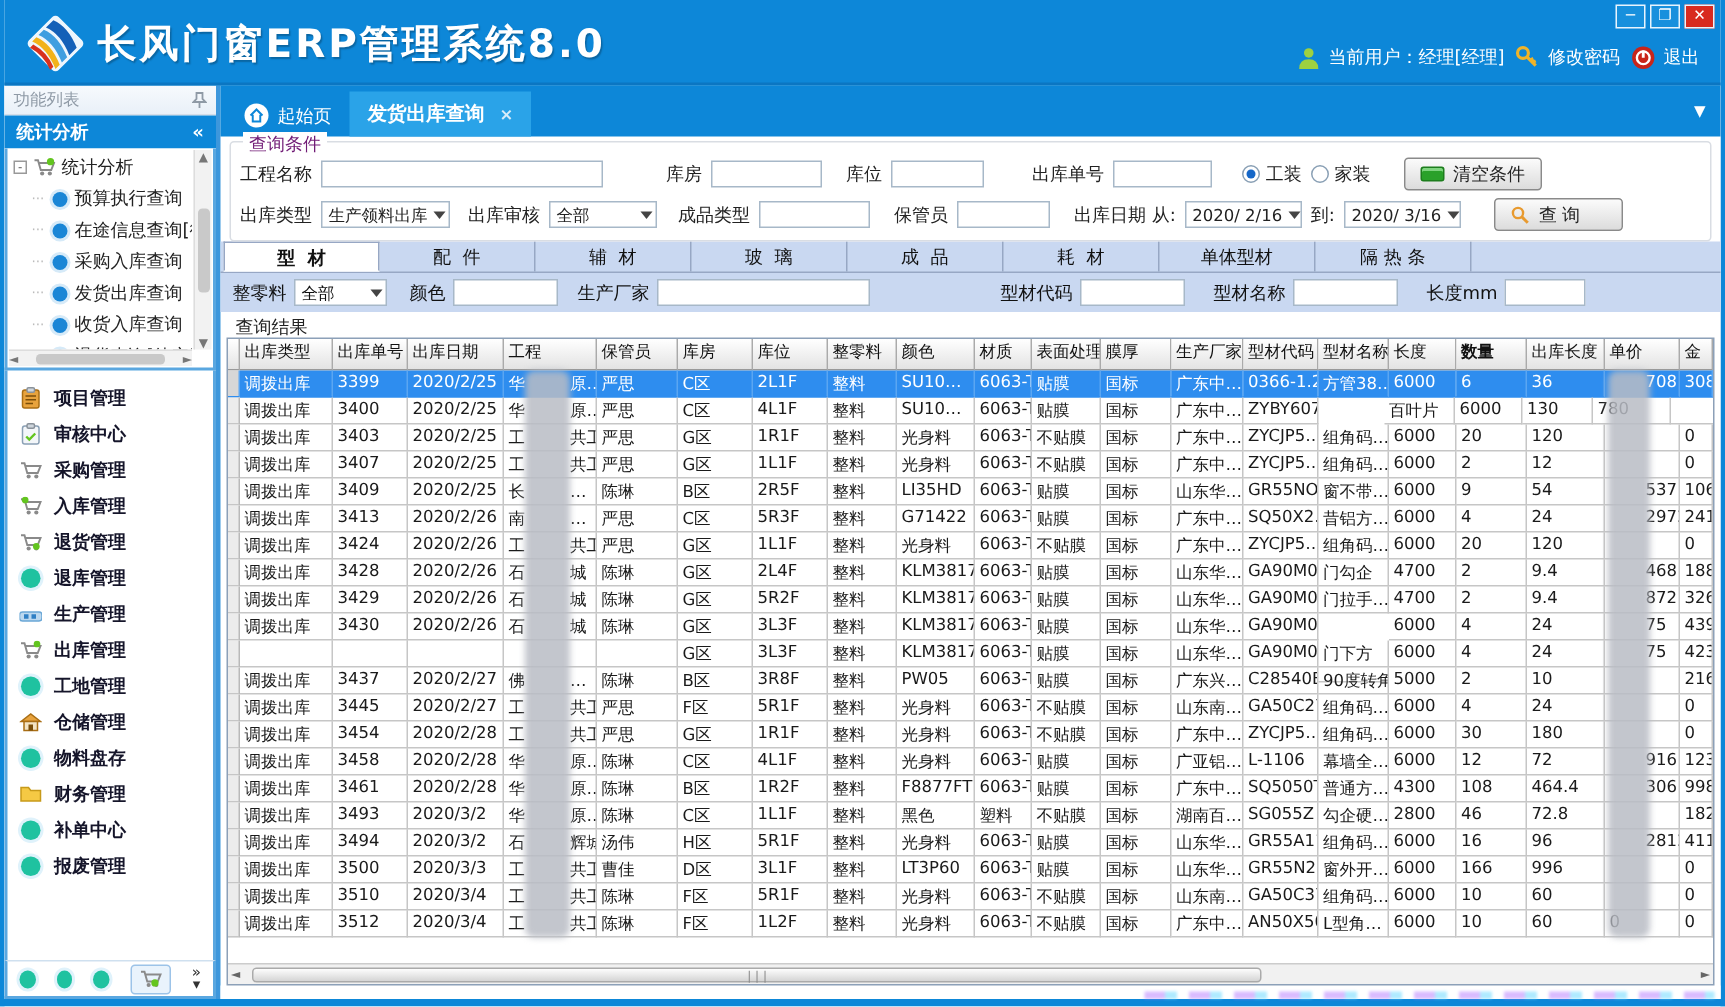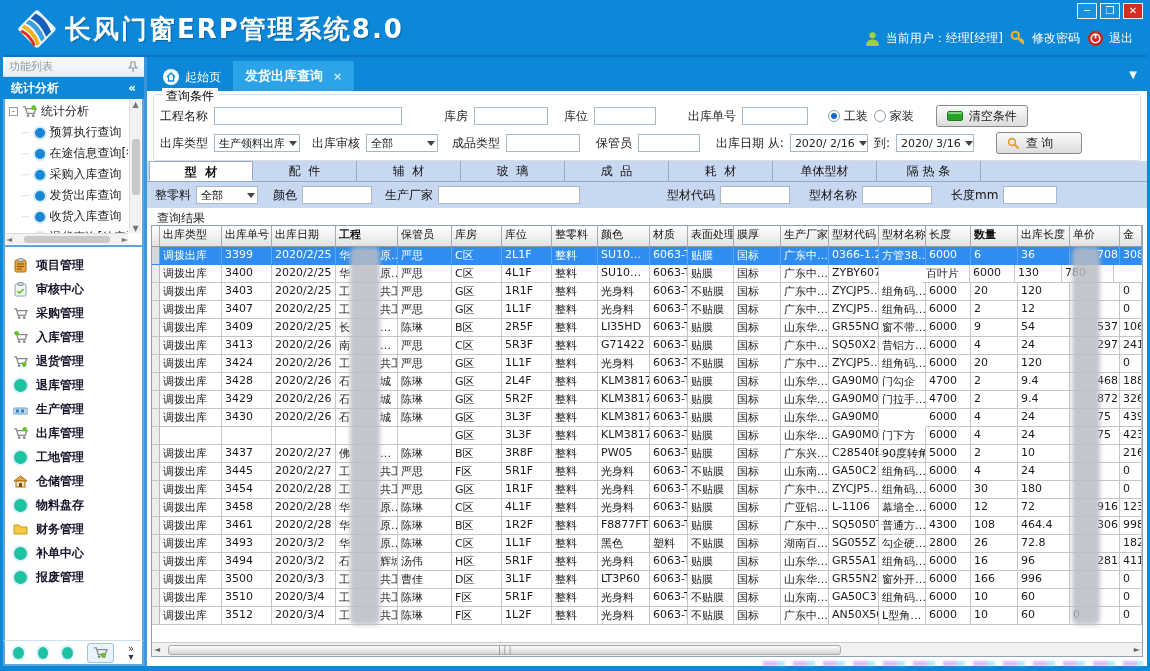--- a/index.html
+++ b/index.html
@@ -48,21 +48,21 @@
   .content { flex:1; display:flex; flex-direction:column; border-left:1px solid #3d97dc; min-width:0; background:#fff; }
   .tabstrip { height:34px; background:#0d87d8; display:flex; align-items:flex-end; padding-left:4px; position:relative; flex:none; }
   .tab { display:flex; align-items:center; gap:6px; color:#fff; font-size:12px; padding:0 12px; height:28px; cursor:pointer; }
   .tab.active { background:#2aa3e8; font-weight:700; font-size:13px; height:30px; }
   .tab .x { font-size:11px; color:#d8ecf9; margin-left:4px; }
   .home-ic { width:16px; height:16px; border-radius:50%; background:#fff; display:inline-flex; align-items:center; justify-content:center; }
   .tab-overflow { position:absolute; right:10px; top:12px; color:#fff; font-size:10px; cursor:pointer; }
 
   .query-wrap { height:70px; flex:none; padding:3px 6px 0 6px; }
   .groupbox { position:relative; border:1px solid #d9dde3; border-radius:3px; height:100%; padding:10px 6px 4px 6px; }
-  .gb-label { position:absolute; top:-7px; left:8px; background:#fff; padding:0 4px; font-size:12px; color:#000000;font-family:Liberation Serif, serif; }
+  .gb-label { position:absolute; top:-7px; left:8px; background:#fff; padding:0 4px; font-size:12px; color:#701a75;font-family:Liberation Serif, serif; }
   .qrow { display:flex; align-items:center; gap:6px; font-size:12px; color:#222; margin-bottom:5px; white-space:nowrap; }
   .qrow label { flex:none; }
   .tbox { height:18px; border:1px solid #a7b8c8; background:#fff; font-size:11px; padding:0 3px; font-family:inherit; }
   .combo { height:18px; border:1px solid #a7b8c8; background:#fff; font-size:11px; display:inline-flex; align-items:center; justify-content:space-between; padding:0 2px 0 4px; cursor:pointer; }
   .carrow { width:0; height:0; border-left:4px solid transparent; border-right:4px solid transparent; border-top:5px solid #444; margin-left:4px; }
   .radio { width:12px; height:12px; border-radius:50%; border:1px solid #8aa0b5; background:#fff; display:inline-block; position:relative; vertical-align:-2px; }
   .radio.on::after { content:""; position:absolute; left:2px; top:2px; width:6px; height:6px; border-radius:50%; background:#1567c8; }
   .btn { height:22px; border:1px solid #8a8a8a; border-radius:3px; background:linear-gradient(#fbfbfb,#dcdcdc); font-size:12px; color:#222; display:inline-flex; align-items:center; gap:6px; padding:0 10px; cursor:pointer; }
   .clear-ic { width:16px; height:10px; background:#2aa12a; border:1px solid #1d7d1d; border-radius:2px; box-shadow:inset 0 2px 0 #7fd47f; }
 
@@ -450,21 +450,21 @@
 
       <div class="results-wrap">
         <div class="results-label">查询结果</div>
         <div class="grid-outer">
           <div class="grid" id="grid">
             <div class="grow hdr">
                 <div class="gcell ind"></div>
                 <div class="gcell" style="width: 62px;">出库类型</div>
                 <div class="gcell" style="width: 50px;">出库单号</div>
                 <div class="gcell" style="width: 64px;">出库日期</div>
-                <div class="gcell" style="width: 62px; font-weight: bold;">工程</div>
+                <div class="gcell" style="width: 62px;">工程</div>
                 <div class="gcell" style="width: 54px;">保管员</div>
                 <div class="gcell" style="width: 50px;">库房</div>
                 <div class="gcell" style="width: 50px;">库位</div>
                 <div class="gcell" style="width: 46px;">整零料</div>
                 <div class="gcell" style="width: 52px;">颜色</div>
                 <div class="gcell" style="width: 38px;">材质</div>
                 <div class="gcell" style="width: 46px;">表面处理</div>
                 <div class="gcell" style="width: 47px;">膜厚</div>
                 <div class="gcell" style="width: 48px;">生产厂家</div>
                 <div class="gcell" style="width: 50px;">型材代码</div>
@@ -854,21 +854,21 @@
                 <div class="gcell" style="width: 50px;">1L1F</div>
                 <div class="gcell" style="width: 46px;">整料</div>
                 <div class="gcell" style="width: 52px;">黑色</div>
                 <div class="gcell" style="width: 38px;">塑料</div>
                 <div class="gcell" style="width: 46px;">不贴膜</div>
                 <div class="gcell" style="width: 47px;">国标</div>
                 <div class="gcell" style="width: 48px;">湖南百…</div>
                 <div class="gcell" style="width: 50px;">SG055Z</div>
                 <div class="gcell" style="width: 47px;">勾企硬…</div>
                 <div class="gcell" style="width: 45px;">2800</div>
-                <div class="gcell" style="width: 47px;">26</div>
+                <div class="gcell" style="width: 47px;">46</div>
                 <div class="gcell" style="width: 52px;">72.8</div>
                 <div class="gcell" style="width: 50px;"><span class="gap" style="width: 24px;"></span></div>
                 <div class="gcell" style="width: 22px;">182</div>
               </div>
               <div class="grow">
                 <div class="gcell ind"></div>
                 <div class="gcell" style="width: 62px;">调拨出库</div>
                 <div class="gcell" style="width: 50px;">3494</div>
                 <div class="gcell" style="width: 64px;">2020/3/2</div>
                 <div class="gcell" style="width: 62px;"><span>石</span><span class="gap" style="width: 30px;"></span><span>辉城</span></div>

